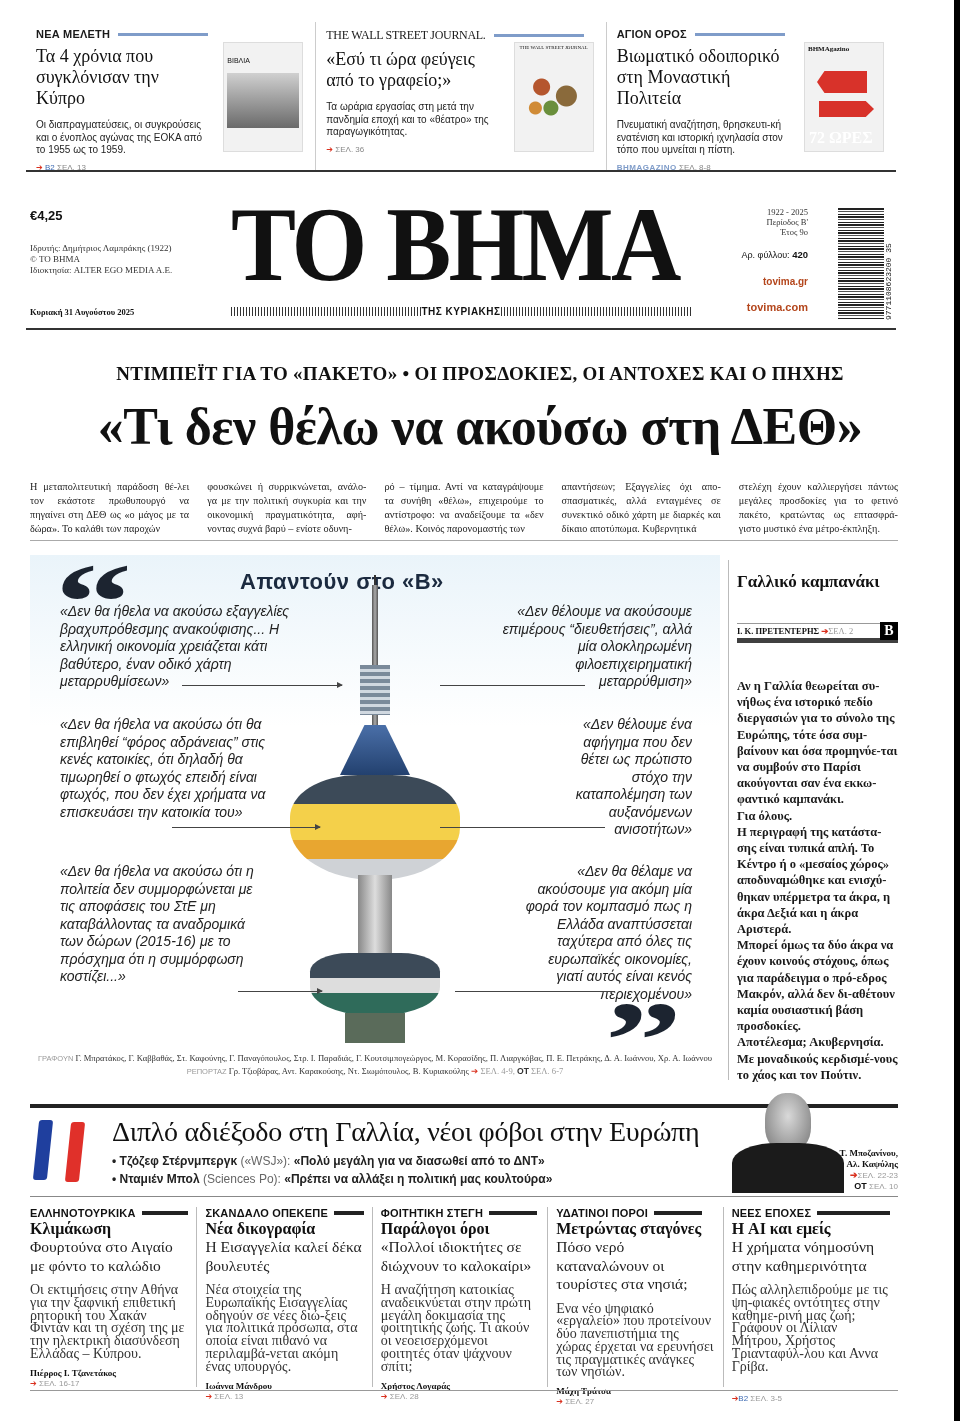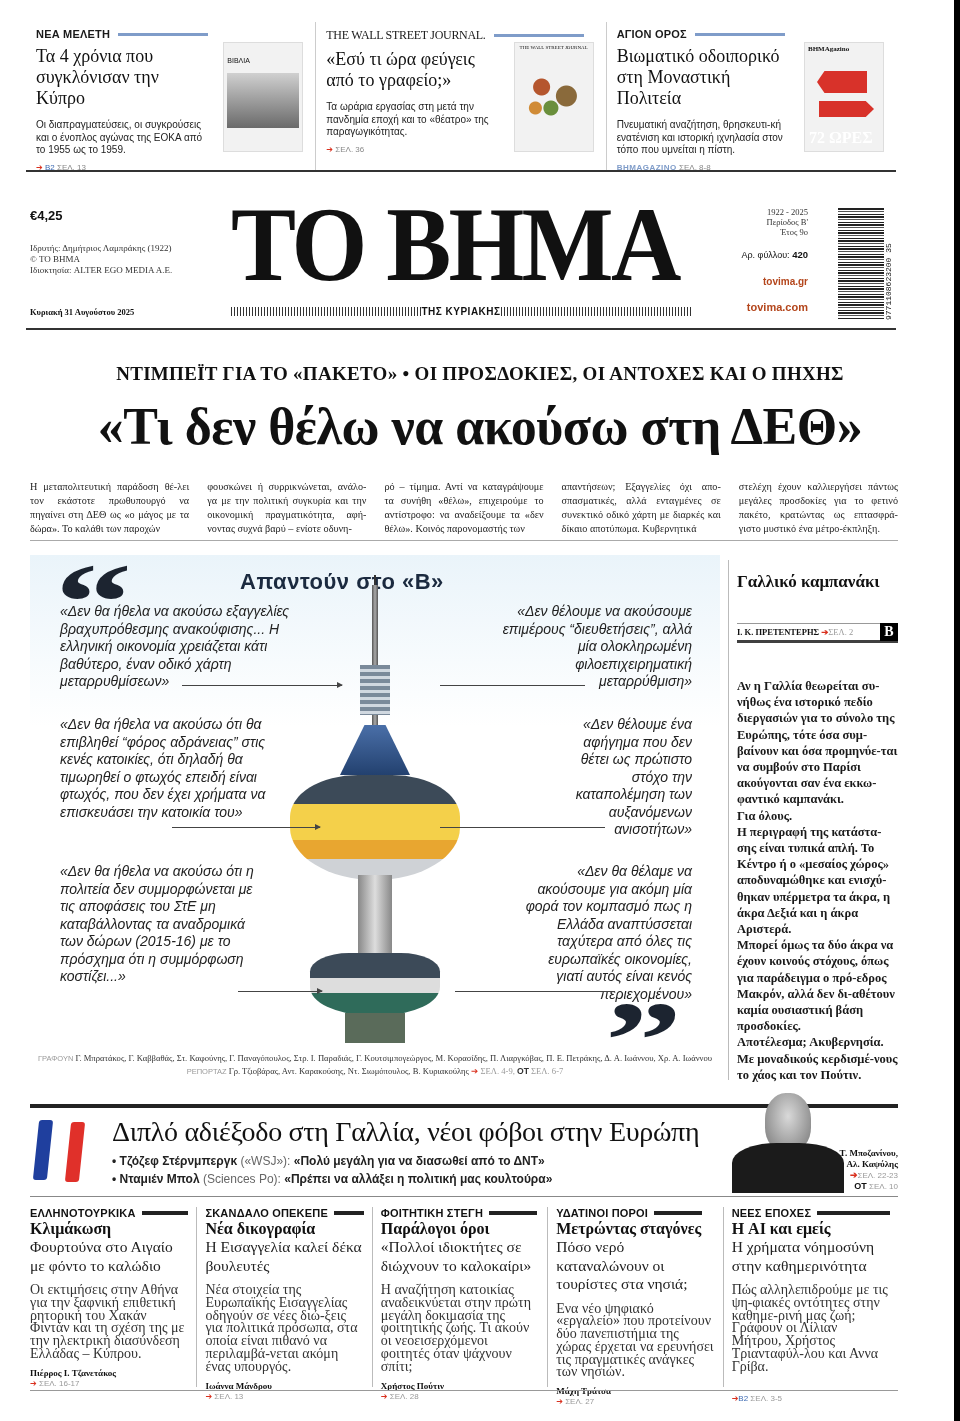--- a/index.html
+++ b/index.html
@@ -85,21 +85,21 @@
   .tower .base { position: absolute; left: 55px; top: 438px; width: 60px; height: 30px; background: #5a6b5a; }
 
   .credits { position: absolute; left: 30px; top: 1052px; width: 690px; text-align: center; font-family: "Liberation Serif", serif; font-size: 8.6px; line-height: 13px; color: #333; }
   .credits .lbl { color: #999; font-family: "Liberation Sans", sans-serif; font-size: 7.5px; }
   .credits .ref { color: #999; }
   .credits .arrow { color: #d9311f; }
 
   
   .column { position: absolute; left: 728px; top: 560px; width: 170px; height: 520px; border-left: 1px solid #bbb; padding-left: 8px; }
   .column h2 { font-family: "Liberation Serif", serif; font-weight: bold; font-size: 17px; margin-top: 12px; }
-  .byline-bar { display: flex; align-items: center; justify-content: space-between; margin-top: 31px; border-top: 1px solid #999; border-bottom: 3px solid #404040; height: 20px; }
+  .byline-bar { display: flex; align-items: center; justify-content: space-between; margin-top: 31px; border-top: 1px solid #999; border-bottom: 5px solid #404040; height: 20px; }
   .byline-bar .author { font-family: "Liberation Serif", serif; font-size: 8.5px; font-weight: bold; }
   .byline-bar .author .ref { color: #999; font-weight: normal; }
   .byline-bar .author .arrow { color: #d9311f; }
   .byline-bar .badge { width: 18px; height: 18px; background: #000; color: #fff; font-family: "Liberation Serif", serif; font-weight: bold; font-size: 14px; text-align: center; line-height: 18px; }
   .column .body { font-family: "Liberation Serif", serif; font-weight: bold; font-size: 12.5px; line-height: 16.2px; color: #1a1a1a; margin-top: 35px; }
   .column .body p { margin: 0; }
 
   
   .banner-rule { position: absolute; left: 30px; top: 1104px; width: 868px; height: 4px; background: #222; }
   .banner { position: absolute; left: 30px; top: 1108px; width: 868px; height: 86px; }
@@ -328,21 +328,21 @@
     <div class="ref"><span class="arrow">➔</span> <span>ΣΕΛ. 13</span></div>
   </div>
   <div class="story">
     <div class="kick">
         <span>ΦΟΙΤΗΤΙΚΗ ΣΤΕΓΗ</span>
         <span class="bar"></span>
       </div>
     <h4>Παράλογοι όροι</h4>
     <div class="sub">«Πολλοί ιδιοκτήτες σε διώχνουν το καλοκαίρι»</div>
     <p>Η αναζήτηση κατοικίας αναδεικνύεται στην πρώτη μεγάλη δοκιμασία της φοιτητικής ζωής. Τι ακούν οι νεοεισερχόμενοι φοιτητές όταν ψάχνουν σπίτι;</p>
-    <div class="auth">Χρήστος Πούτιν</div>
+    <div class="auth">Χρήστος Λογαράς</div>
     <div class="ref"><span class="arrow">➔</span> <span>ΣΕΛ. 28</span></div>
   </div>
   <div class="story">
     <div class="kick">
         <span>ΥΔΑΤΙΝΟΙ ΠΟΡΟΙ</span>
         <span class="bar"></span>
       </div>
     <h4>Μετρώντας σταγόνες</h4>
     <div class="sub">Πόσο νερό καταναλώνουν οι τουρίστες στα νησιά;</div>
     <p>Ενα νέο ψηφιακό «εργαλείο» που προτείνουν δύο πανεπιστήμια της χώρας έρχεται να ερευνήσει τις πραγματικές ανάγκες των νησιών.</p>

